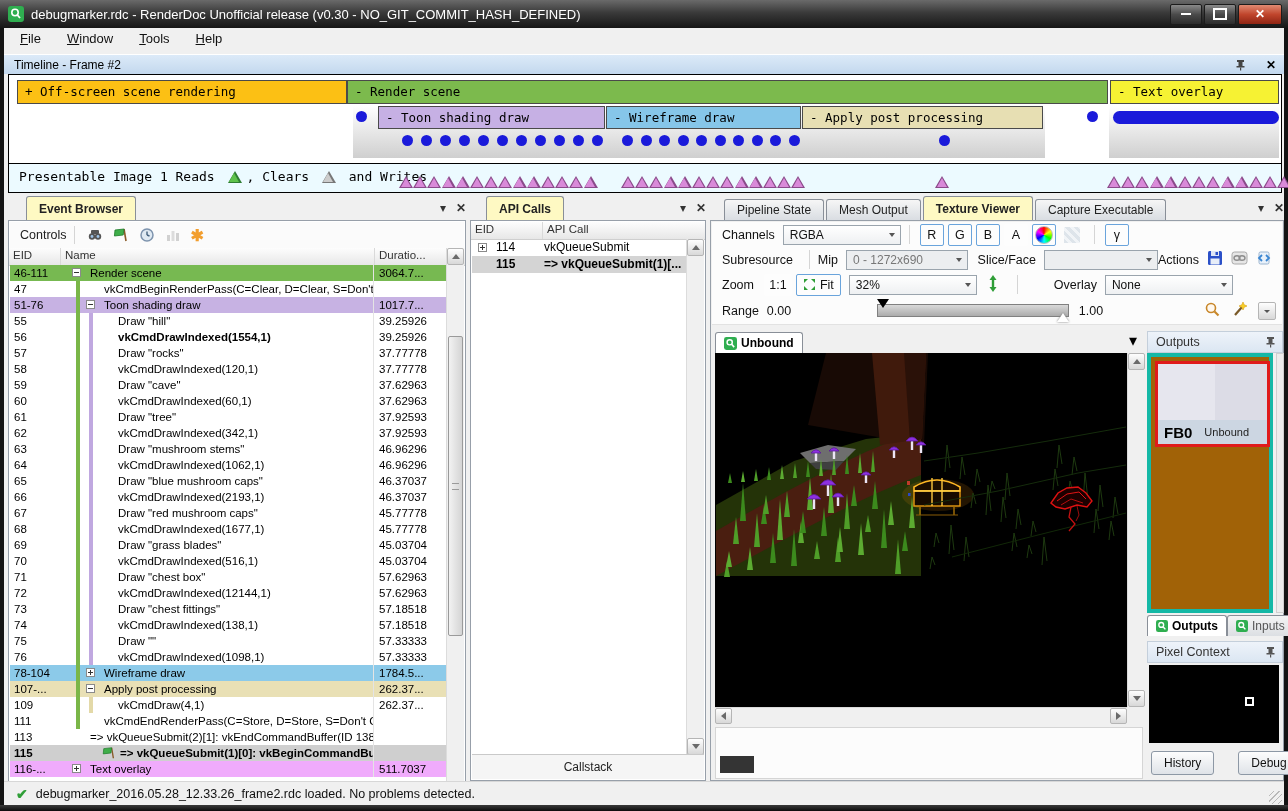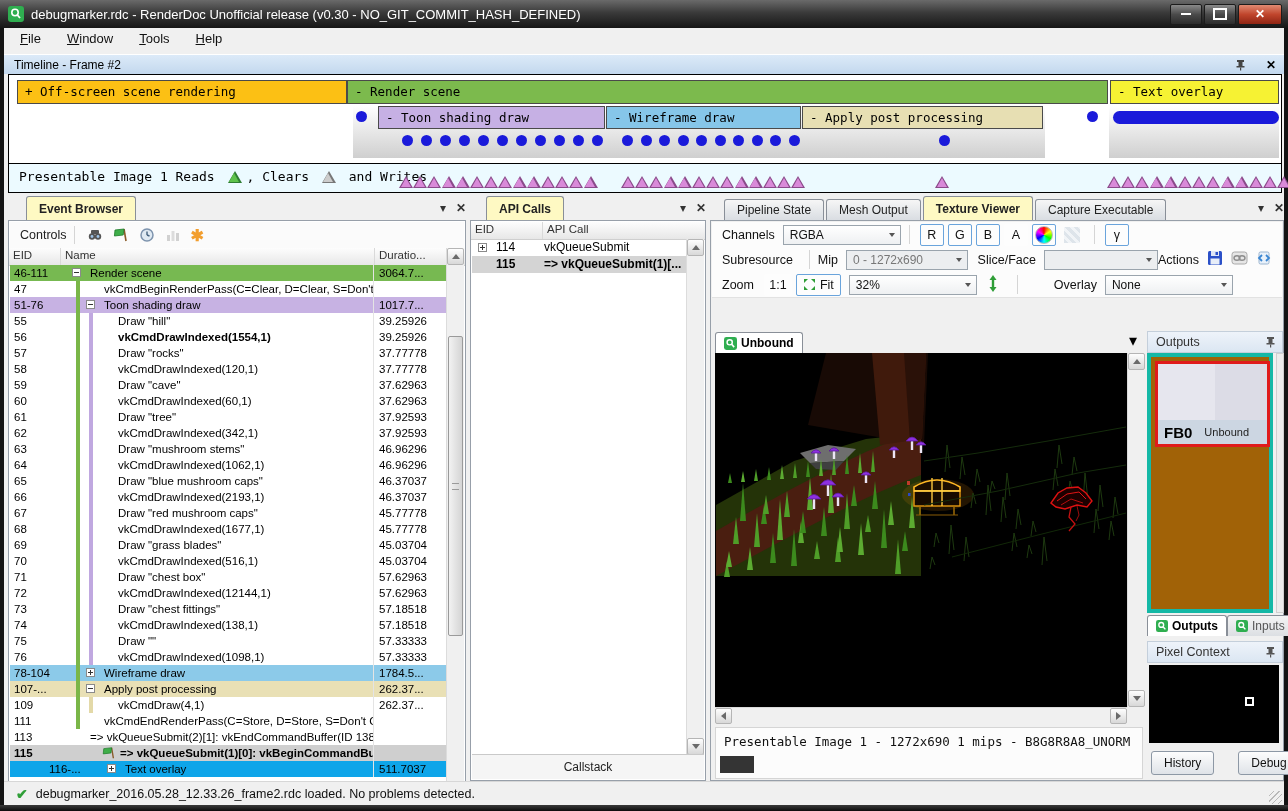--- a/index.html
+++ b/index.html
@@ -649,21 +649,21 @@
           <div class="eid">115</div>
           <div class="name">
             <svg width="14" height="14" viewBox="0 0 16 16" style="position: absolute; left: 40px; top: 1px;">
               <line x1="11" y1="2" x2="13" y2="14" stroke="#8a5a28" stroke-width="1.6"></line>
               <polygon points="2,3 11,2 10.2,8 1.4,9" fill="#3fae49" stroke="#1d7b28" stroke-width="0.8"></polygon>
             </svg>
             <span class="rowlbl" style="left: 58px;">=&gt; vkQueueSubmit(1)[0]: vkBeginCommandBuffer(ID 1...</span>
           </div>
           <div class="dur"></div>
         </div>
-        <div class="ebrow" style="background: #0ea5e9; padding-left: 35px;">
+        <div class="ebrow" style="background: #f0abfc;">
           <div class="eid">116-...</div>
           <div class="name">
             <div class="expander plus" style="left: 10px;"></div>
             <span class="rowlbl" style="left: 28px;">Text overlay</span>
           </div>
           <div class="dur">511.7037</div>
         </div>
       </div>
     <div class="scroll-v" style="top:27px;bottom:1px;right:1px">
       <div class="sbtn" style="top:0">
@@ -830,20 +830,44 @@
           </svg>
       </span>
       <div class="sep"></div>
       <span class="lab" style="margin-left:28px">Overlay</span>
       <div class="combo" style="width:128px">
         <span>None</span>
           <div class="carrow"></div>
       </div>
     </div>
 
+    <div class="tvrow" style="top:76px;height:27px">
+      <span class="lab">Range</span>
+      <span style="width:110px;font-size:12.5px">0.00</span>
+      <div class="rangetrack" style="width:192px">
+        <div class="rmark-l"></div>
+        <div class="rmark-r"></div>
+      </div>
+      <span style="margin-left:10px;width:90px;font-size:12.5px">1.00</span>
+      <span style="margin-left:auto">
+        <svg width="17" height="17" viewBox="0 0 17 17">
+            <circle cx="7" cy="7" r="4.5" fill="#fff8ee" stroke="#c8872a" stroke-width="1.6"></circle>
+            <line x1="10.5" y1="10.5" x2="14.5" y2="14.5" stroke="#c8872a" stroke-width="2.2"></line>
+          </svg>
+      </span>
+      <span style="margin:0 10px">
+        <svg width="17" height="17" viewBox="0 0 17 17">
+            <line x1="4" y1="14" x2="11" y2="6" stroke="#7a5a28" stroke-width="2.2"></line>
+            <polygon points="12,1 13.2,3.8 16,5 13.2,6.2 12,9 10.8,6.2 8,5 10.8,3.8" fill="#f8d02a" stroke="#d8a010" stroke-width="0.6"></polygon>
+          </svg>
+      </span>
+      <div class="sbtn" style="position:static;width:18px;height:18px;margin-right:6px">
+          <div class="arrow down" style="border-width:3.5px;border-top-color:#555"></div>
+        </div>
+    </div>
 
     <div class="abs" style="left:4px;top:108px;width:430px;height:24px;display:flex;align-items:flex-end">
       <div class="mini-tab active">
         <svg width="13" height="13" viewBox="0 0 16 16">
             <rect width="16" height="16" rx="3" fill="#2fae50"></rect>
             <circle cx="7" cy="6.5" r="3.2" fill="none" stroke="#fff" stroke-width="1.8"></circle>
             <line x1="9.4" y1="9" x2="12.5" y2="12.5" stroke="#fff" stroke-width="2"></line>
           </svg>
         <span>Unbound</span>
       </div>
@@ -995,21 +1019,20 @@
     </div>
     <div class="scroll-h" style="left:4px;top:486px;width:412px">
       <div class="sbtn h" style="left:0">
           <div class="arrow left"></div>
         </div>
       <div class="sbtn h" style="right:0">
           <div class="arrow right"></div>
         </div>
     </div>
     <div class="abs" style="left:4px;top:506px;width:428px;height:52px;background:#fcfcfc;border:1px solid #d5d5d5;box-sizing:border-box">
-      <div style="font-family:'DejaVu Sans Mono',monospace;font-size:12.5px;padding:6px 0 0 8px;color:#111">Presentable Image 1 - 1272x690 1 mips - B8G8R8A8_UNORM</div>
       <div style="position:absolute;left:4px;top:28px;width:34px;height:17px;background:#343434"></div>
     </div>
 
     <div class="sidehdr" style="left:436px;top:110px;width:136px">
       <span>Outputs</span>
       <svg class="pin" width="11" height="12" viewBox="0 0 11 12">
         <rect x="2" y="1" width="7" height="2" fill="#555"></rect>
           <rect x="3.5" y="3" width="4" height="4" fill="#555"></rect>
         <rect x="1.5" y="7" width="8" height="1.5" fill="#555"></rect>
           <rect x="5" y="8.5" width="1.2" height="3" fill="#555"></rect>

